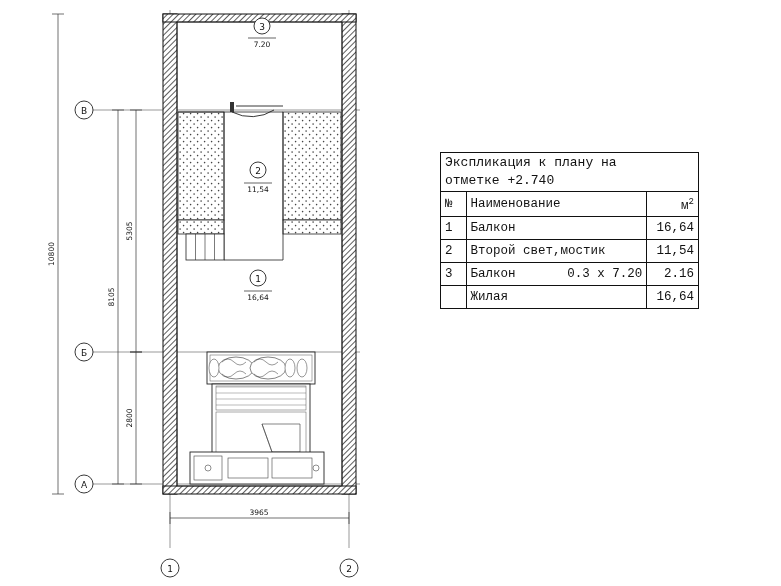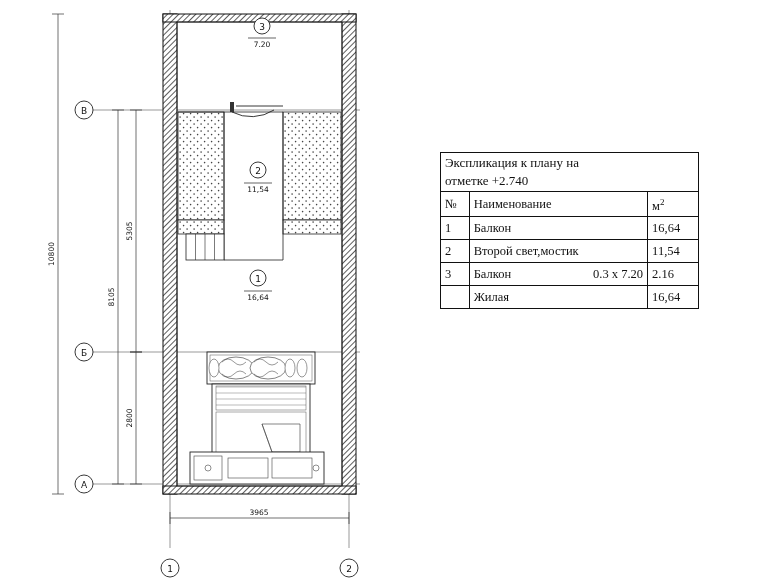--- a/index.html
+++ b/index.html
@@ -18,35 +18,35 @@
 
   
   .table-wrap{
     position:absolute;
     left:440px;top:152px;
     width:259px;
   }
   table.expl{
     border-collapse:collapse;
     width:259px;
-    font-family:Liberation Serif, serif;
+    font-family:Liberation Mono, monospace;
     font-size:12.5px;
     color:#111;
   }
   table.expl td{
     border:1px solid #111;
     padding:1px 4px;
     height:20px;
     line-height:18px;
     vertical-align:middle;
     white-space:nowrap;
   }
   td.c-num{width:22px;text-align:left;}
   td.c-name{width:185px;text-align:left;margin-left:39px;}
-  td.c-val{width:46px;text-align:left;}
+  td.c-val{width:46px;text-align:right;}
   .title-cell{
     border:1px solid #111;
     border-bottom:none;
     padding:3px 5px 2px 5px;
     font-size:13px;
     line-height:17px;
     height:auto;
   }
   .hdr-sup{font-size:9px;vertical-align:super;}
   .name-inner{display:flex;justify-content:space-between;}

